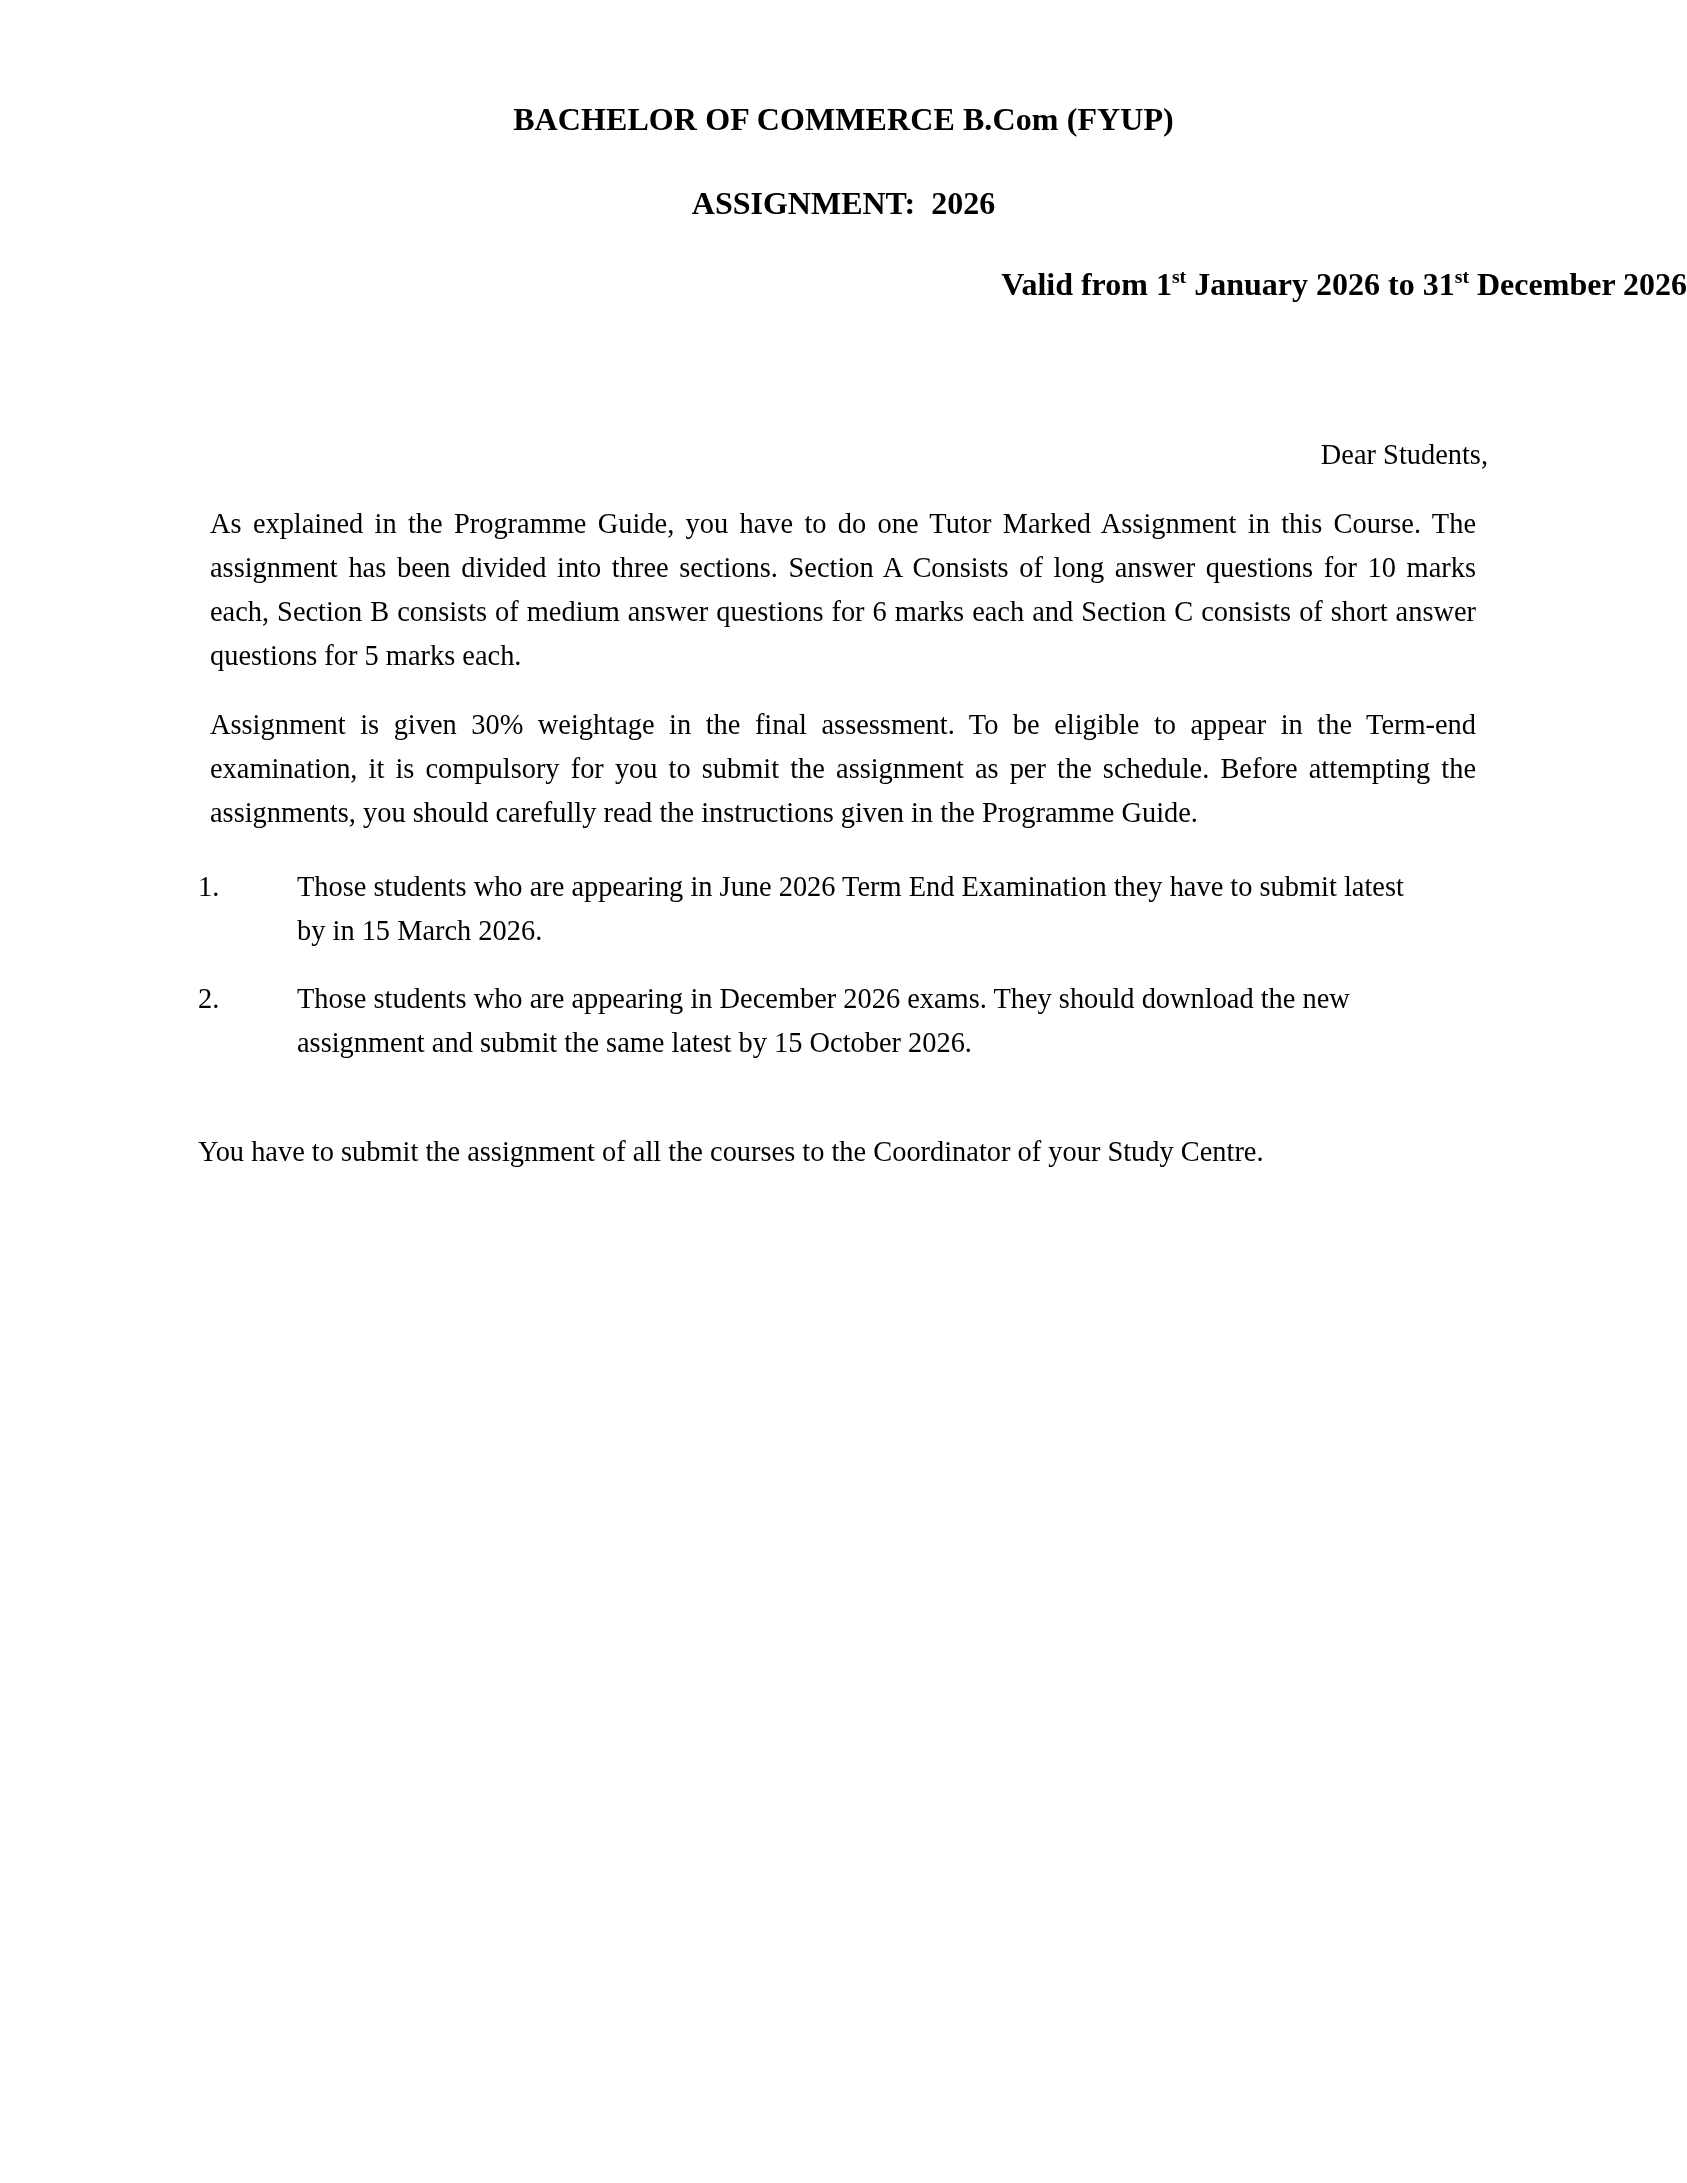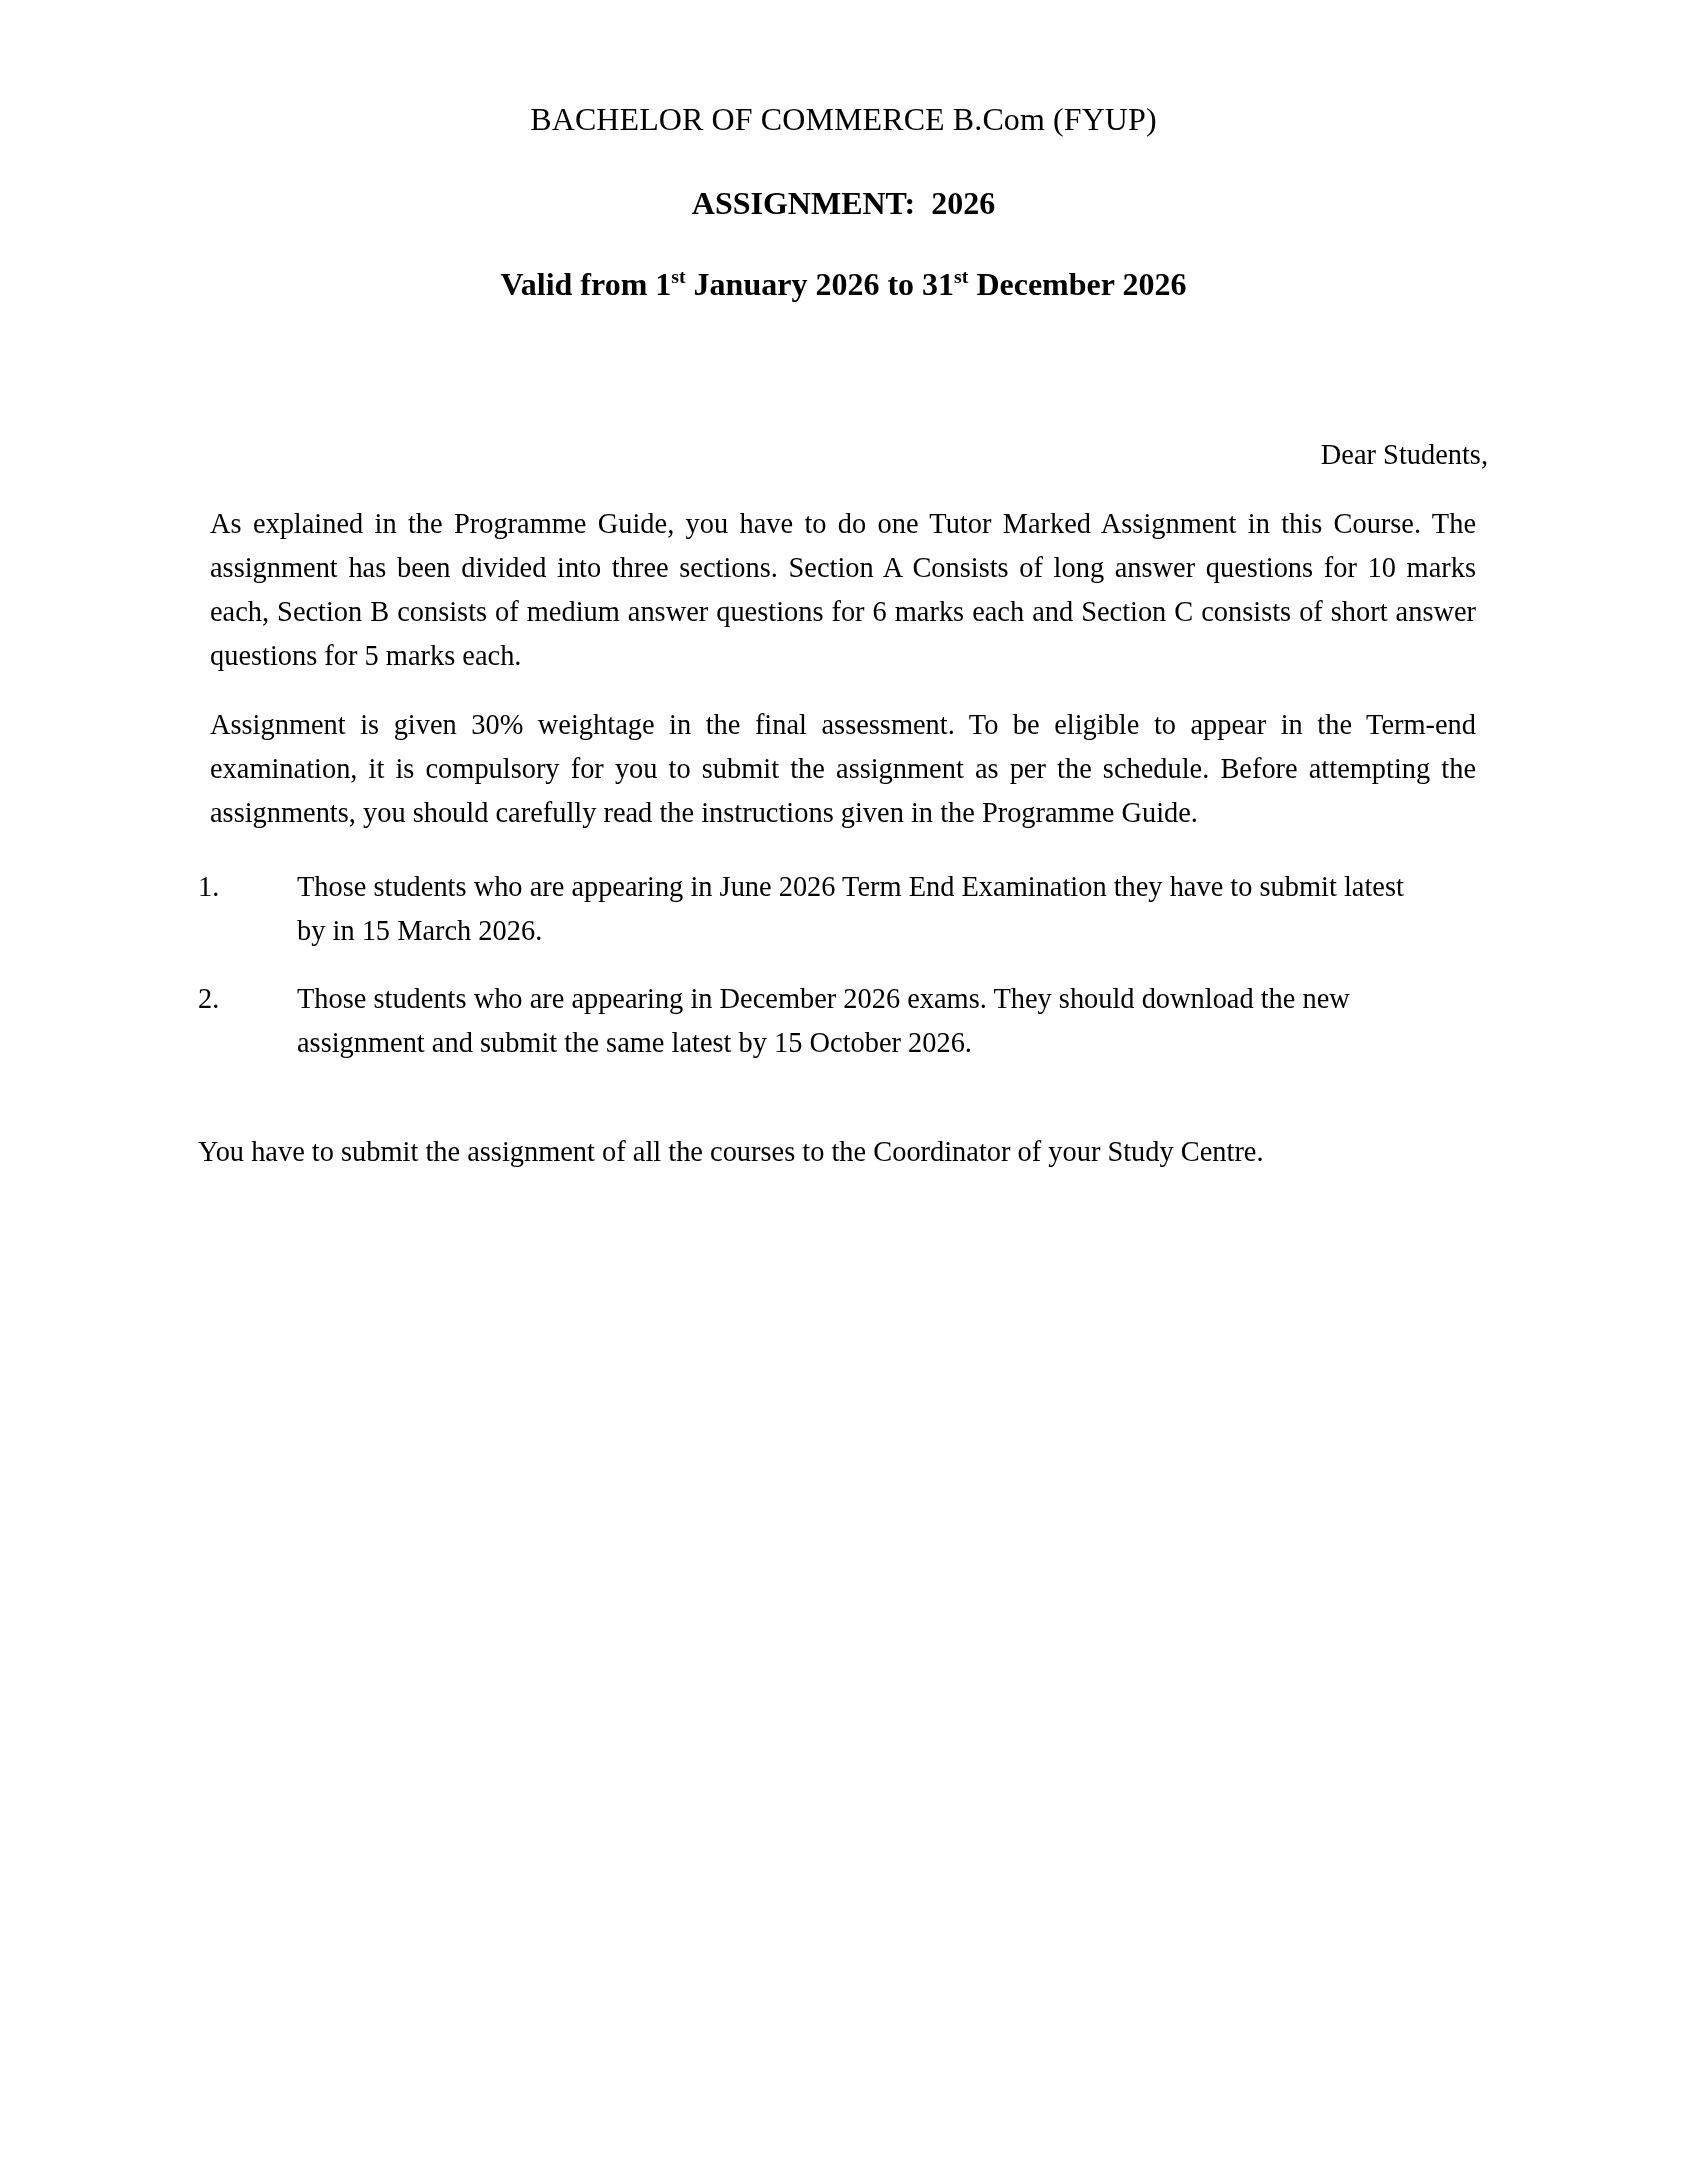--- a/index.html
+++ b/index.html
@@ -27,40 +27,41 @@
   .heading-block {
     position: absolute;
     left: 0;
     top: 93px;
     width: 1687px;
     text-align: center;
   }
 
   .doc-title-line {
     font-size: 32px;
-    font-weight: normal;
+    font-weight: bold;
     line-height: 52px;
     letter-spacing: 0.1px;
     white-space: nowrap;
   }
 
   .assignment-line {
     font-size: 32px;
     font-weight: bold;
     line-height: 52px;
     margin-top: 32px;
     white-space: pre;
   }
 
   .valid-line {
     font-size: 32px;
     font-weight: bold;
     line-height: 52px;
     margin-top: 29px;
     white-space: nowrap;
+    text-align: right;
   }
 
   .valid-line sup {
     font-size: 0.62em;
     vertical-align: super;
     line-height: 0;
   }
 
   
   .body-block {

